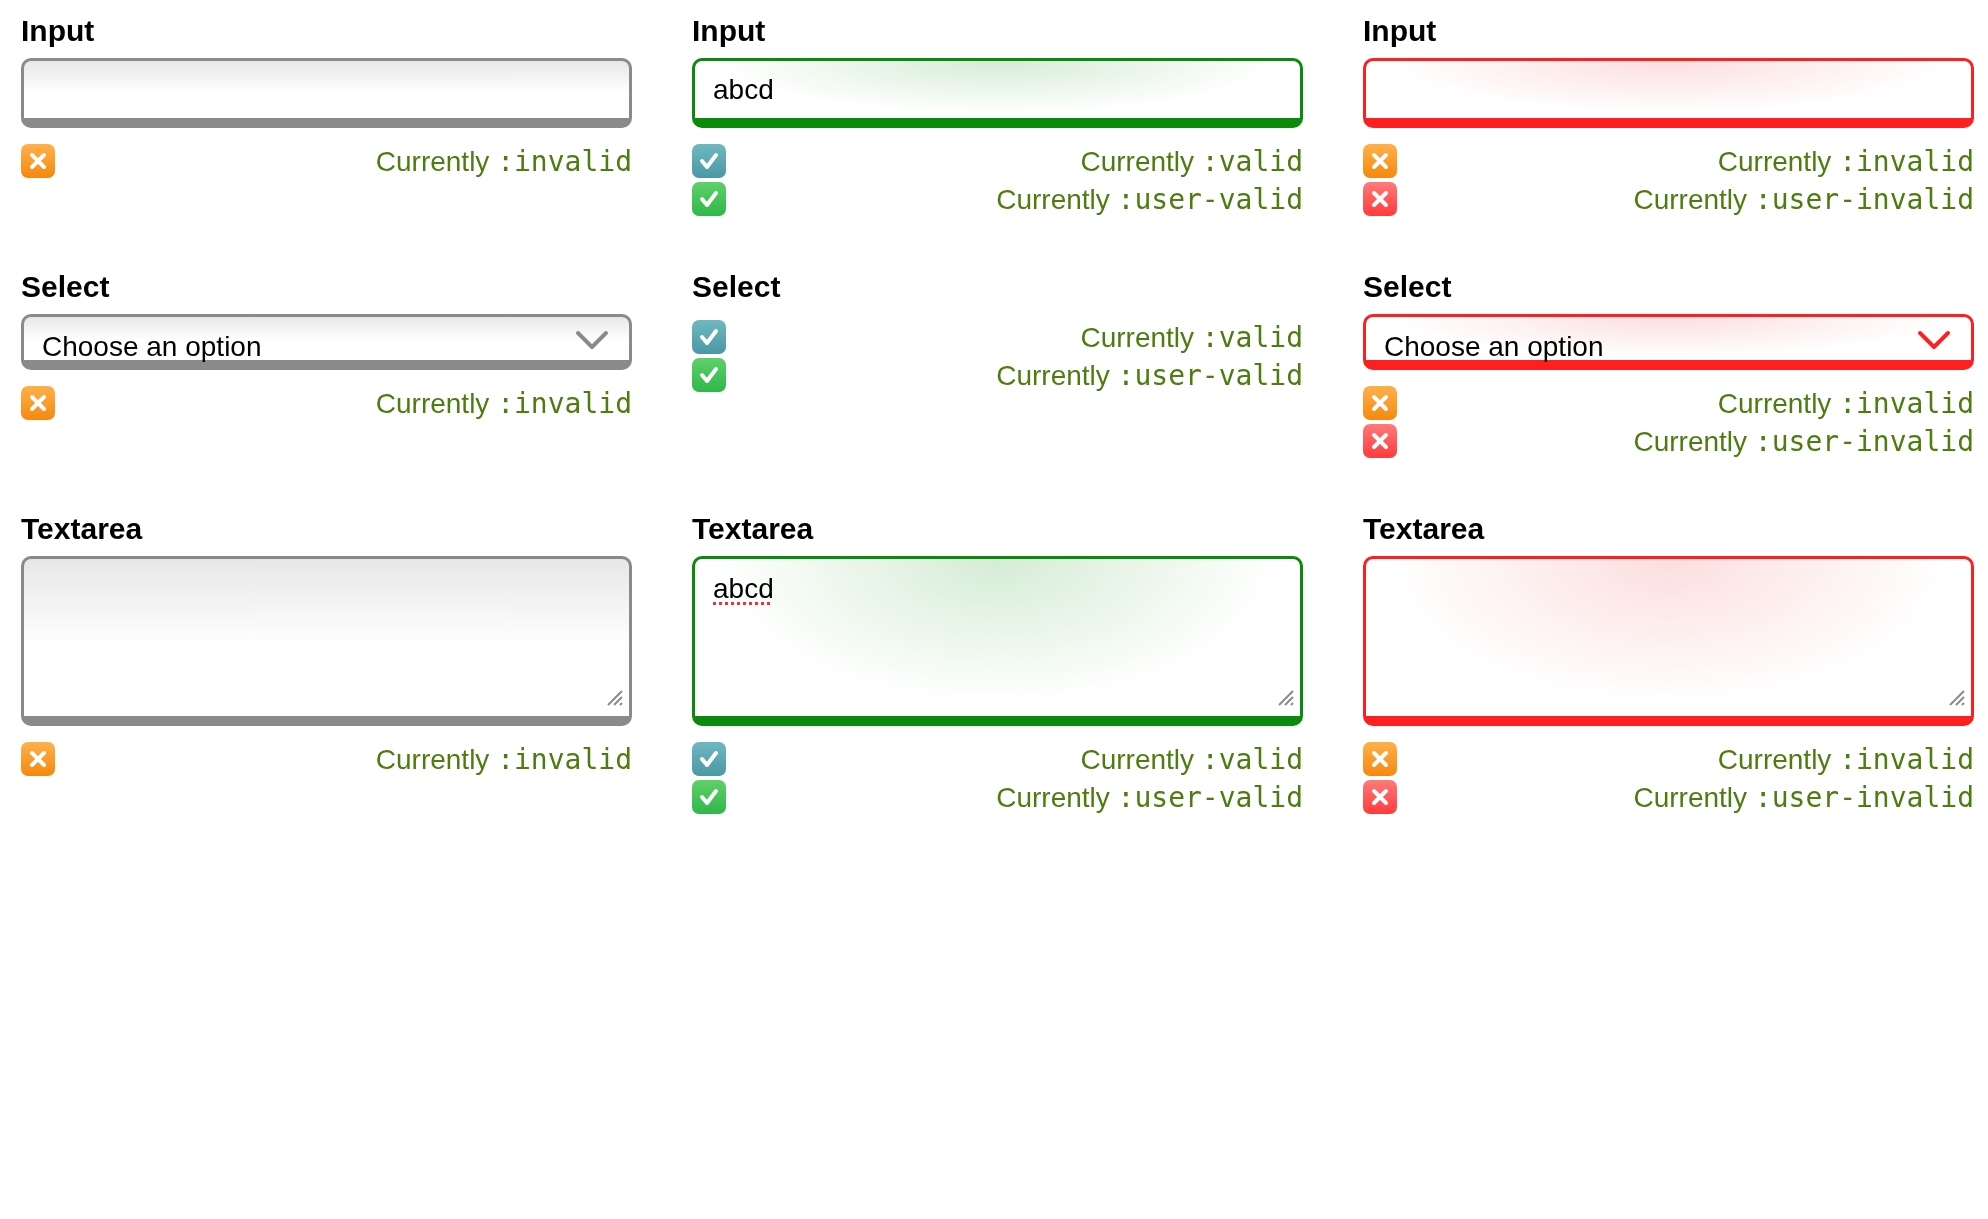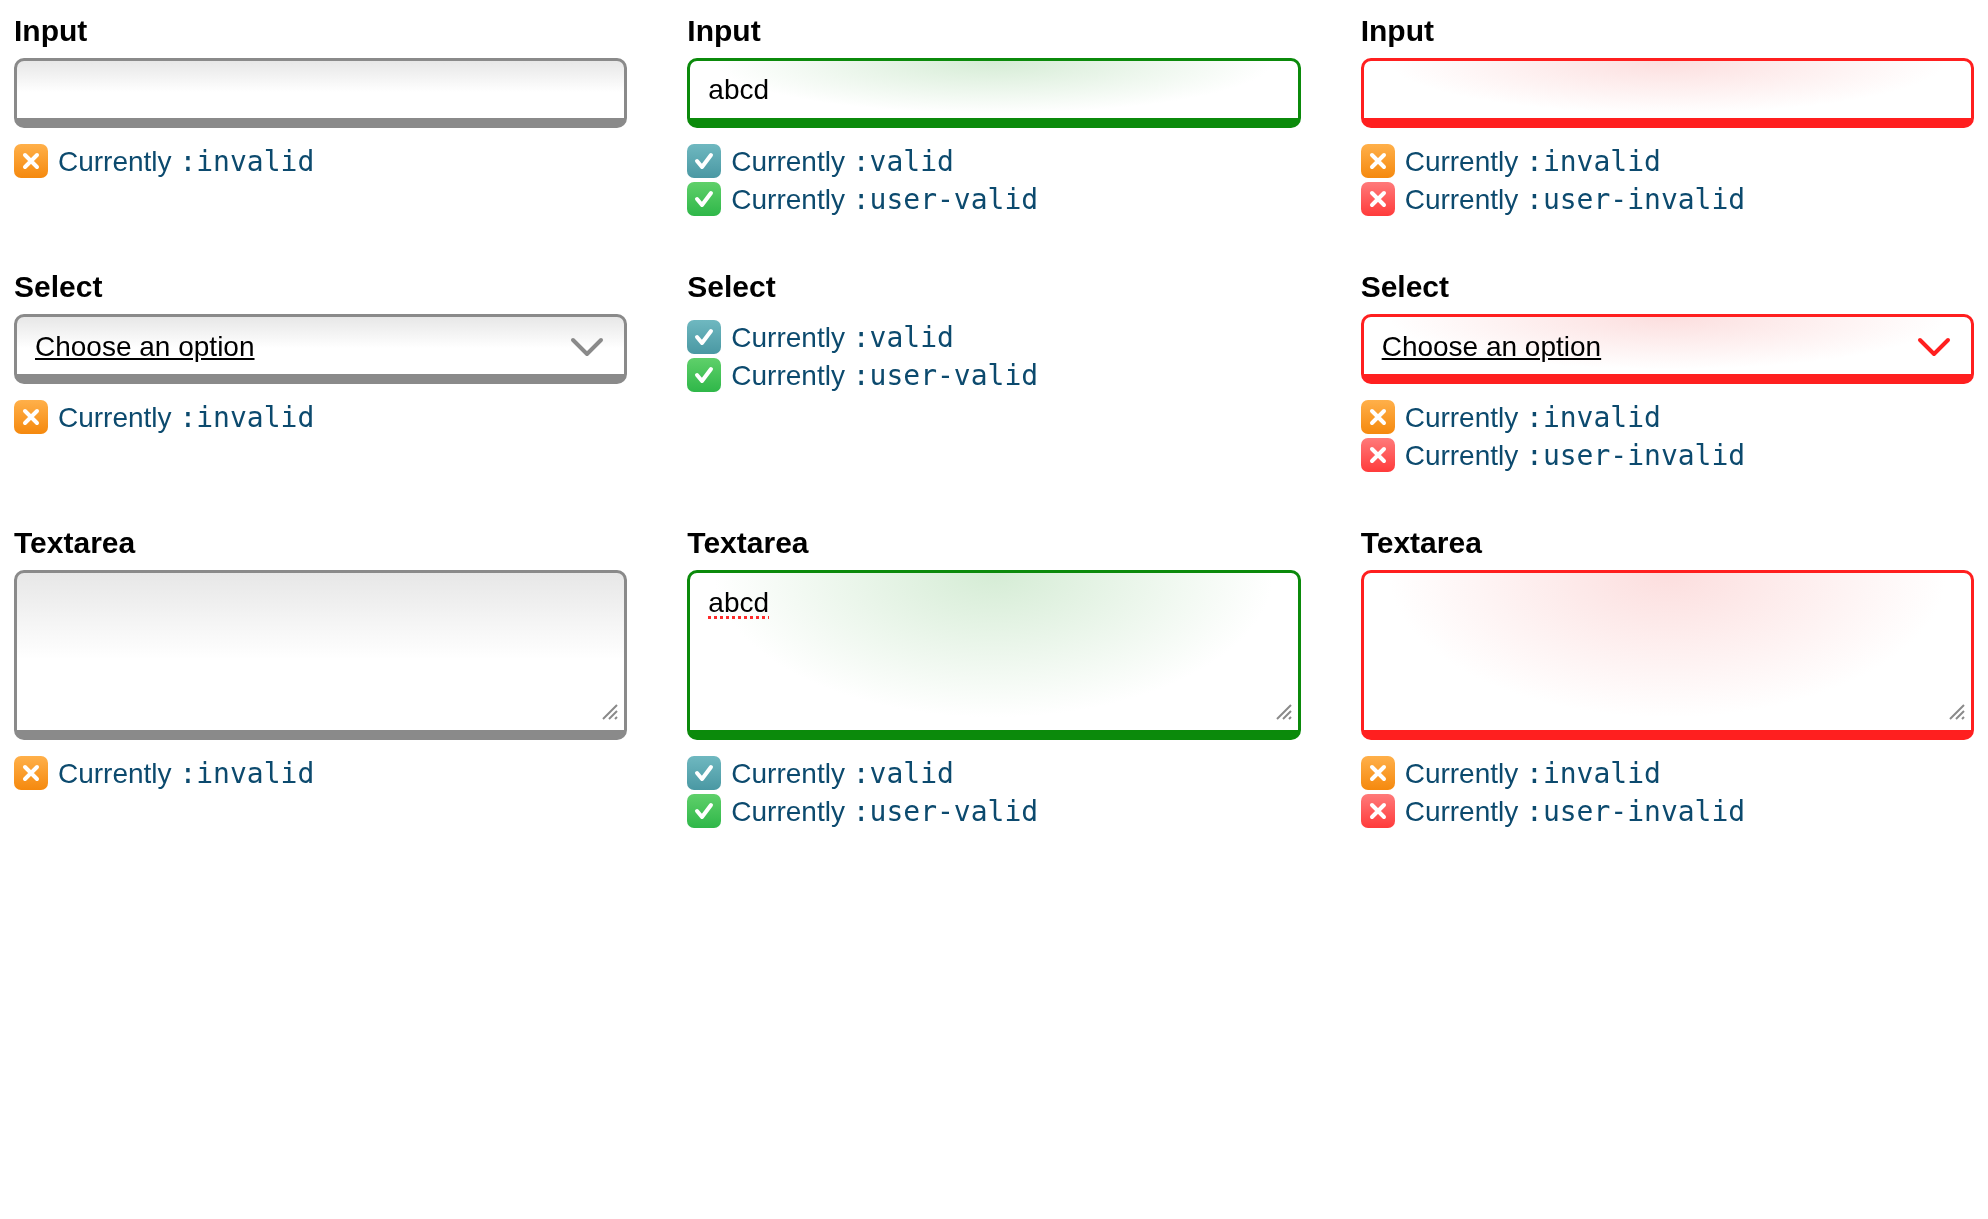--- a/index.html
+++ b/index.html
@@ -7,44 +7,44 @@
       font-family: "Helvetica Neue", Helvetica, Arial, sans-serif;
       padding: 14px;
       background: #fff;
       font-size: 28px;
     }
     .grid {
       display: grid;
       grid-template-columns: repeat(3, 1fr);
       column-gap: 60px;
       row-gap: 50px;
+      margin-left: 7px;
     }
     .cell {}
     .label {
       font-weight: 700;
       font-size: 30px;
       margin-bottom: 10px;
       color: #000;
     }
     .field {
       width: 100%;
       font-size: 28px;
       padding: 14px 18px;
       border-radius: 10px;
       color: #000;
       font-family: inherit;
     }
     .field.input { height: 70px; }
     .field.select {
-      height: 70px;
+      height: 56px;
       appearance: none;
       -webkit-appearance: none;
       -moz-appearance: none;
       position: relative;
-      text-decoration: underline;
     }
     .select-wrap { position: relative; }
     .chevron {
       position: absolute;
       right: 22px;
       top: 50%;
       transform: translateY(-50%);
       pointer-events: none;
     }
     .field.textarea {
@@ -74,21 +74,22 @@
       border-bottom-width: 10px;
       background: radial-gradient(ellipse at top, #fcdede 0%, #fff 65%);
     }
     .status-list { margin-top: 16px; }
     .status-row {
       display: flex;
       align-items: center;
       gap: 10px;
       font-size: 28px;
       margin-bottom: 4px;
-      color: #0c4a6e;
+      color: #4d7c0f;
+      justify-content: space-between;
     }
     .badge {
       width: 34px;
       height: 34px;
       border-radius: 7px;
       display: inline-flex;
       align-items: center;
       justify-content: center;
       flex-shrink: 0;
     }

